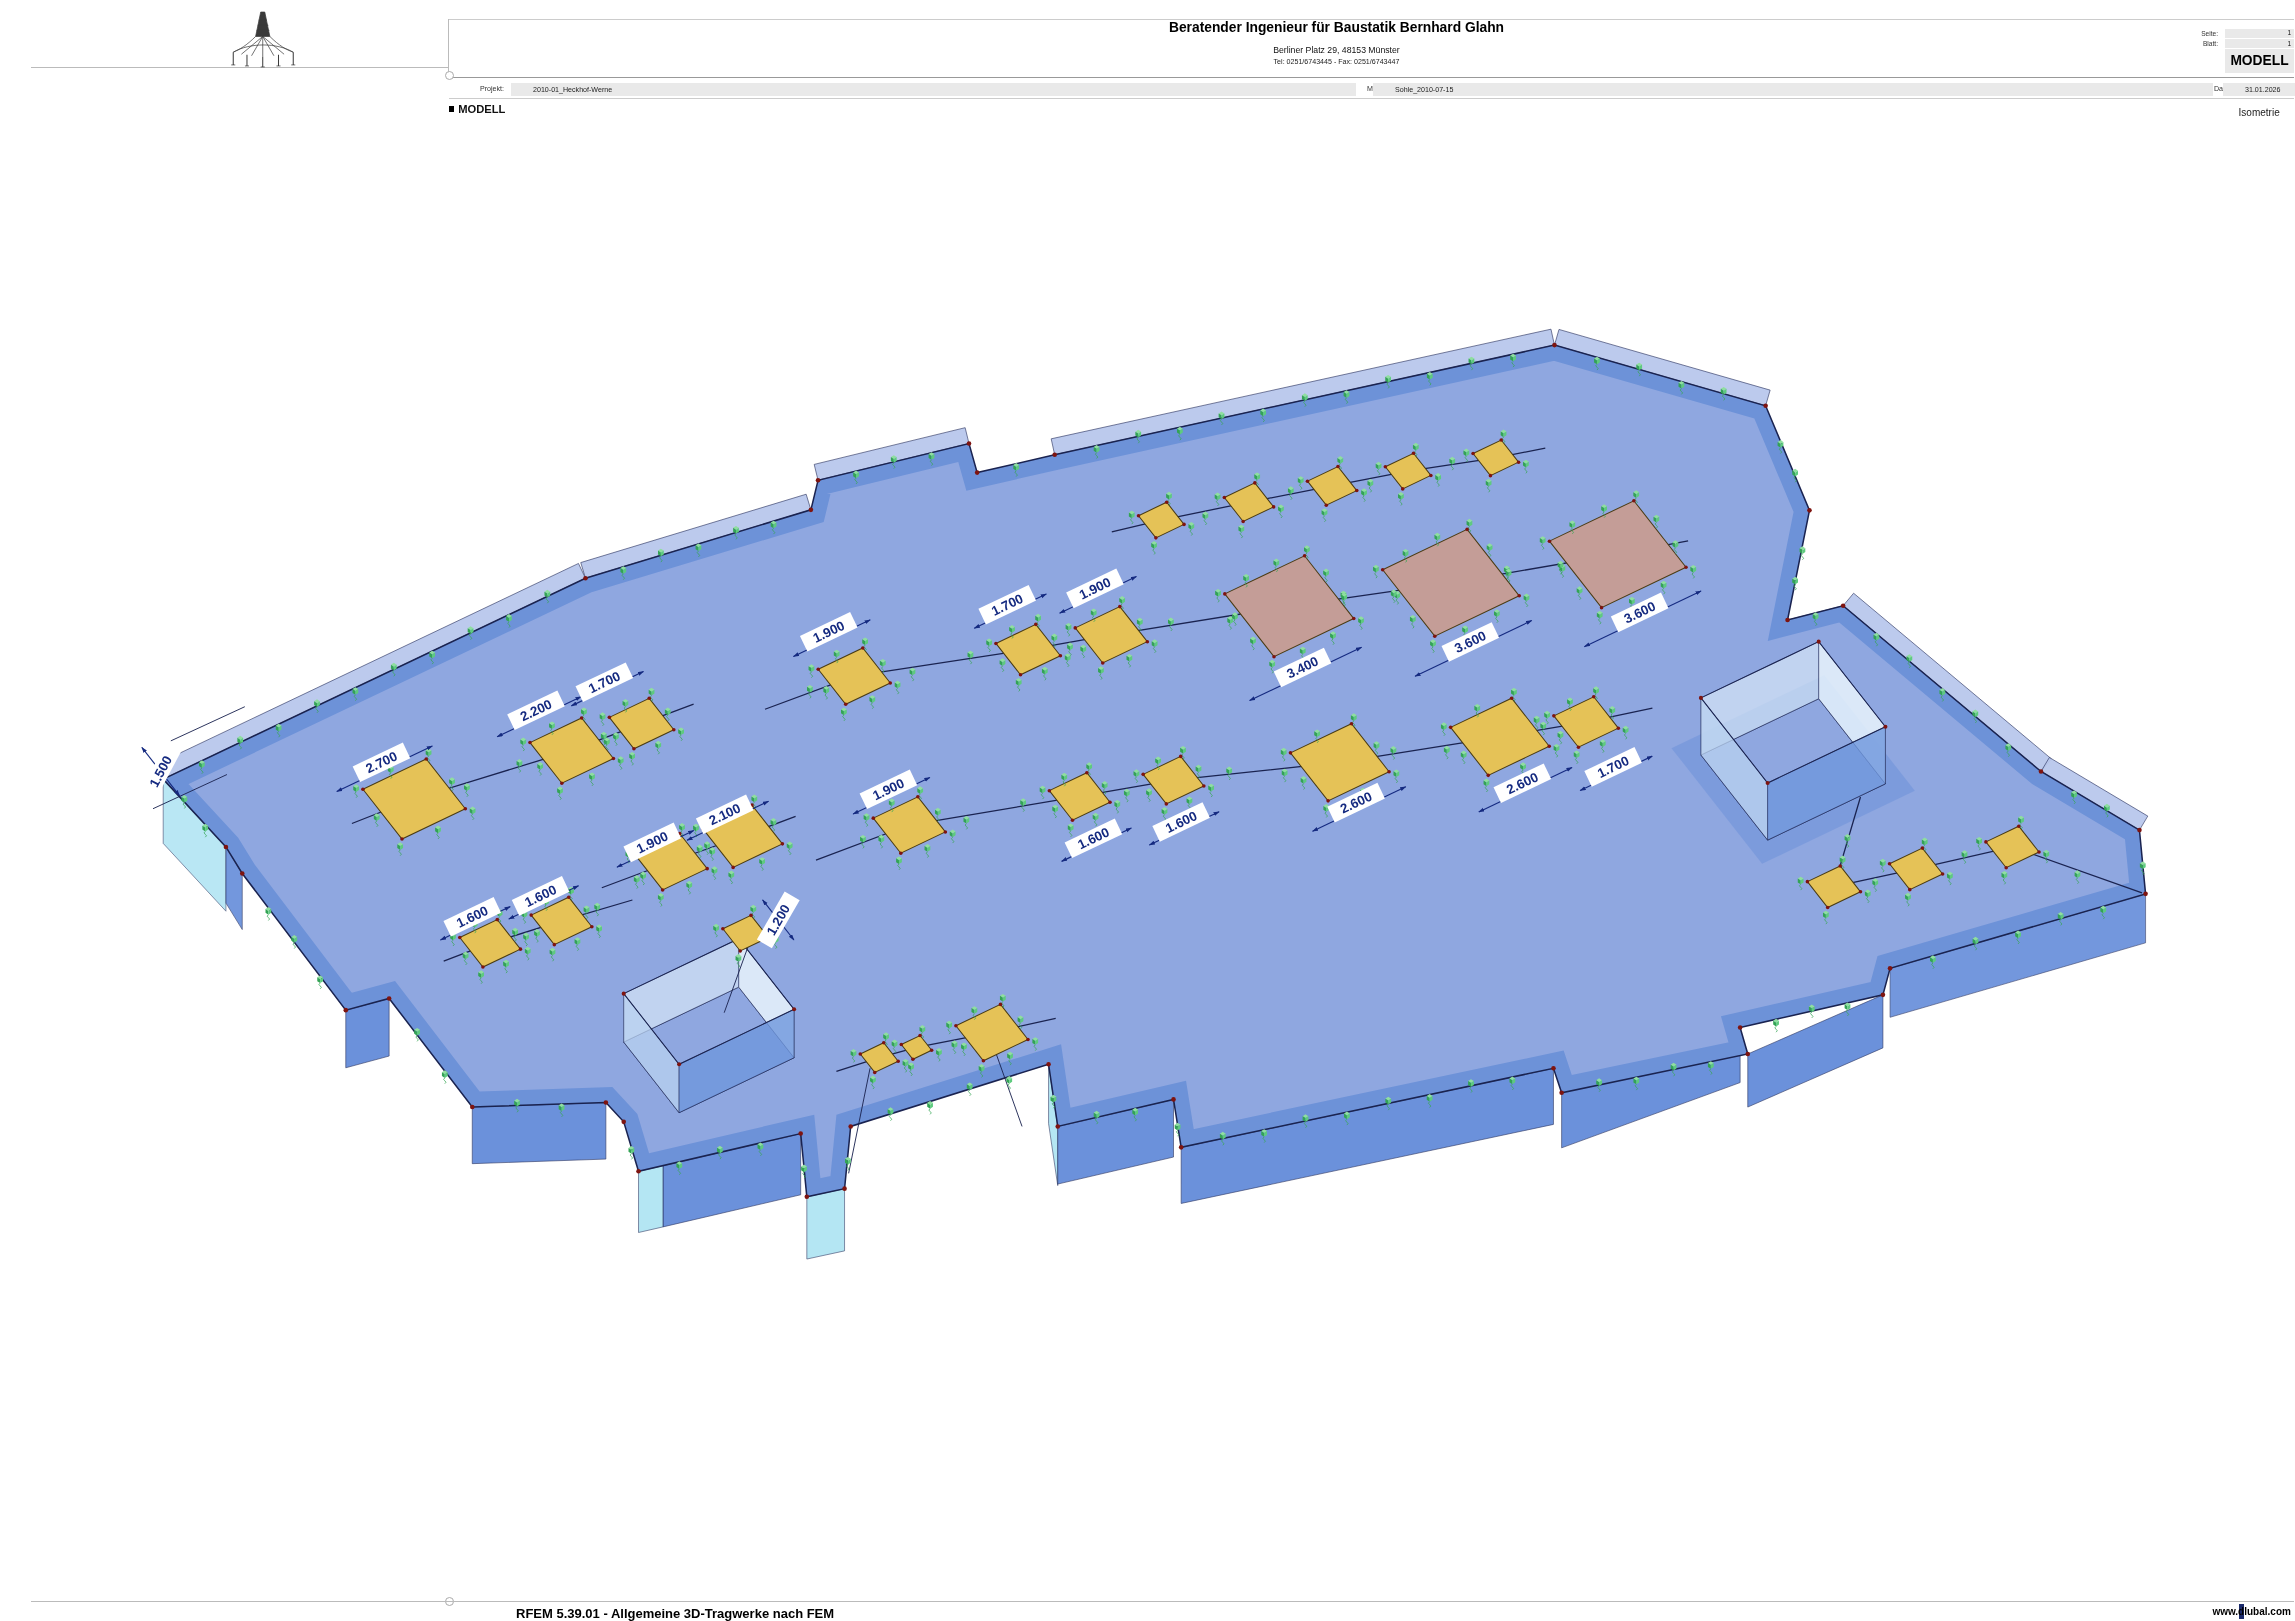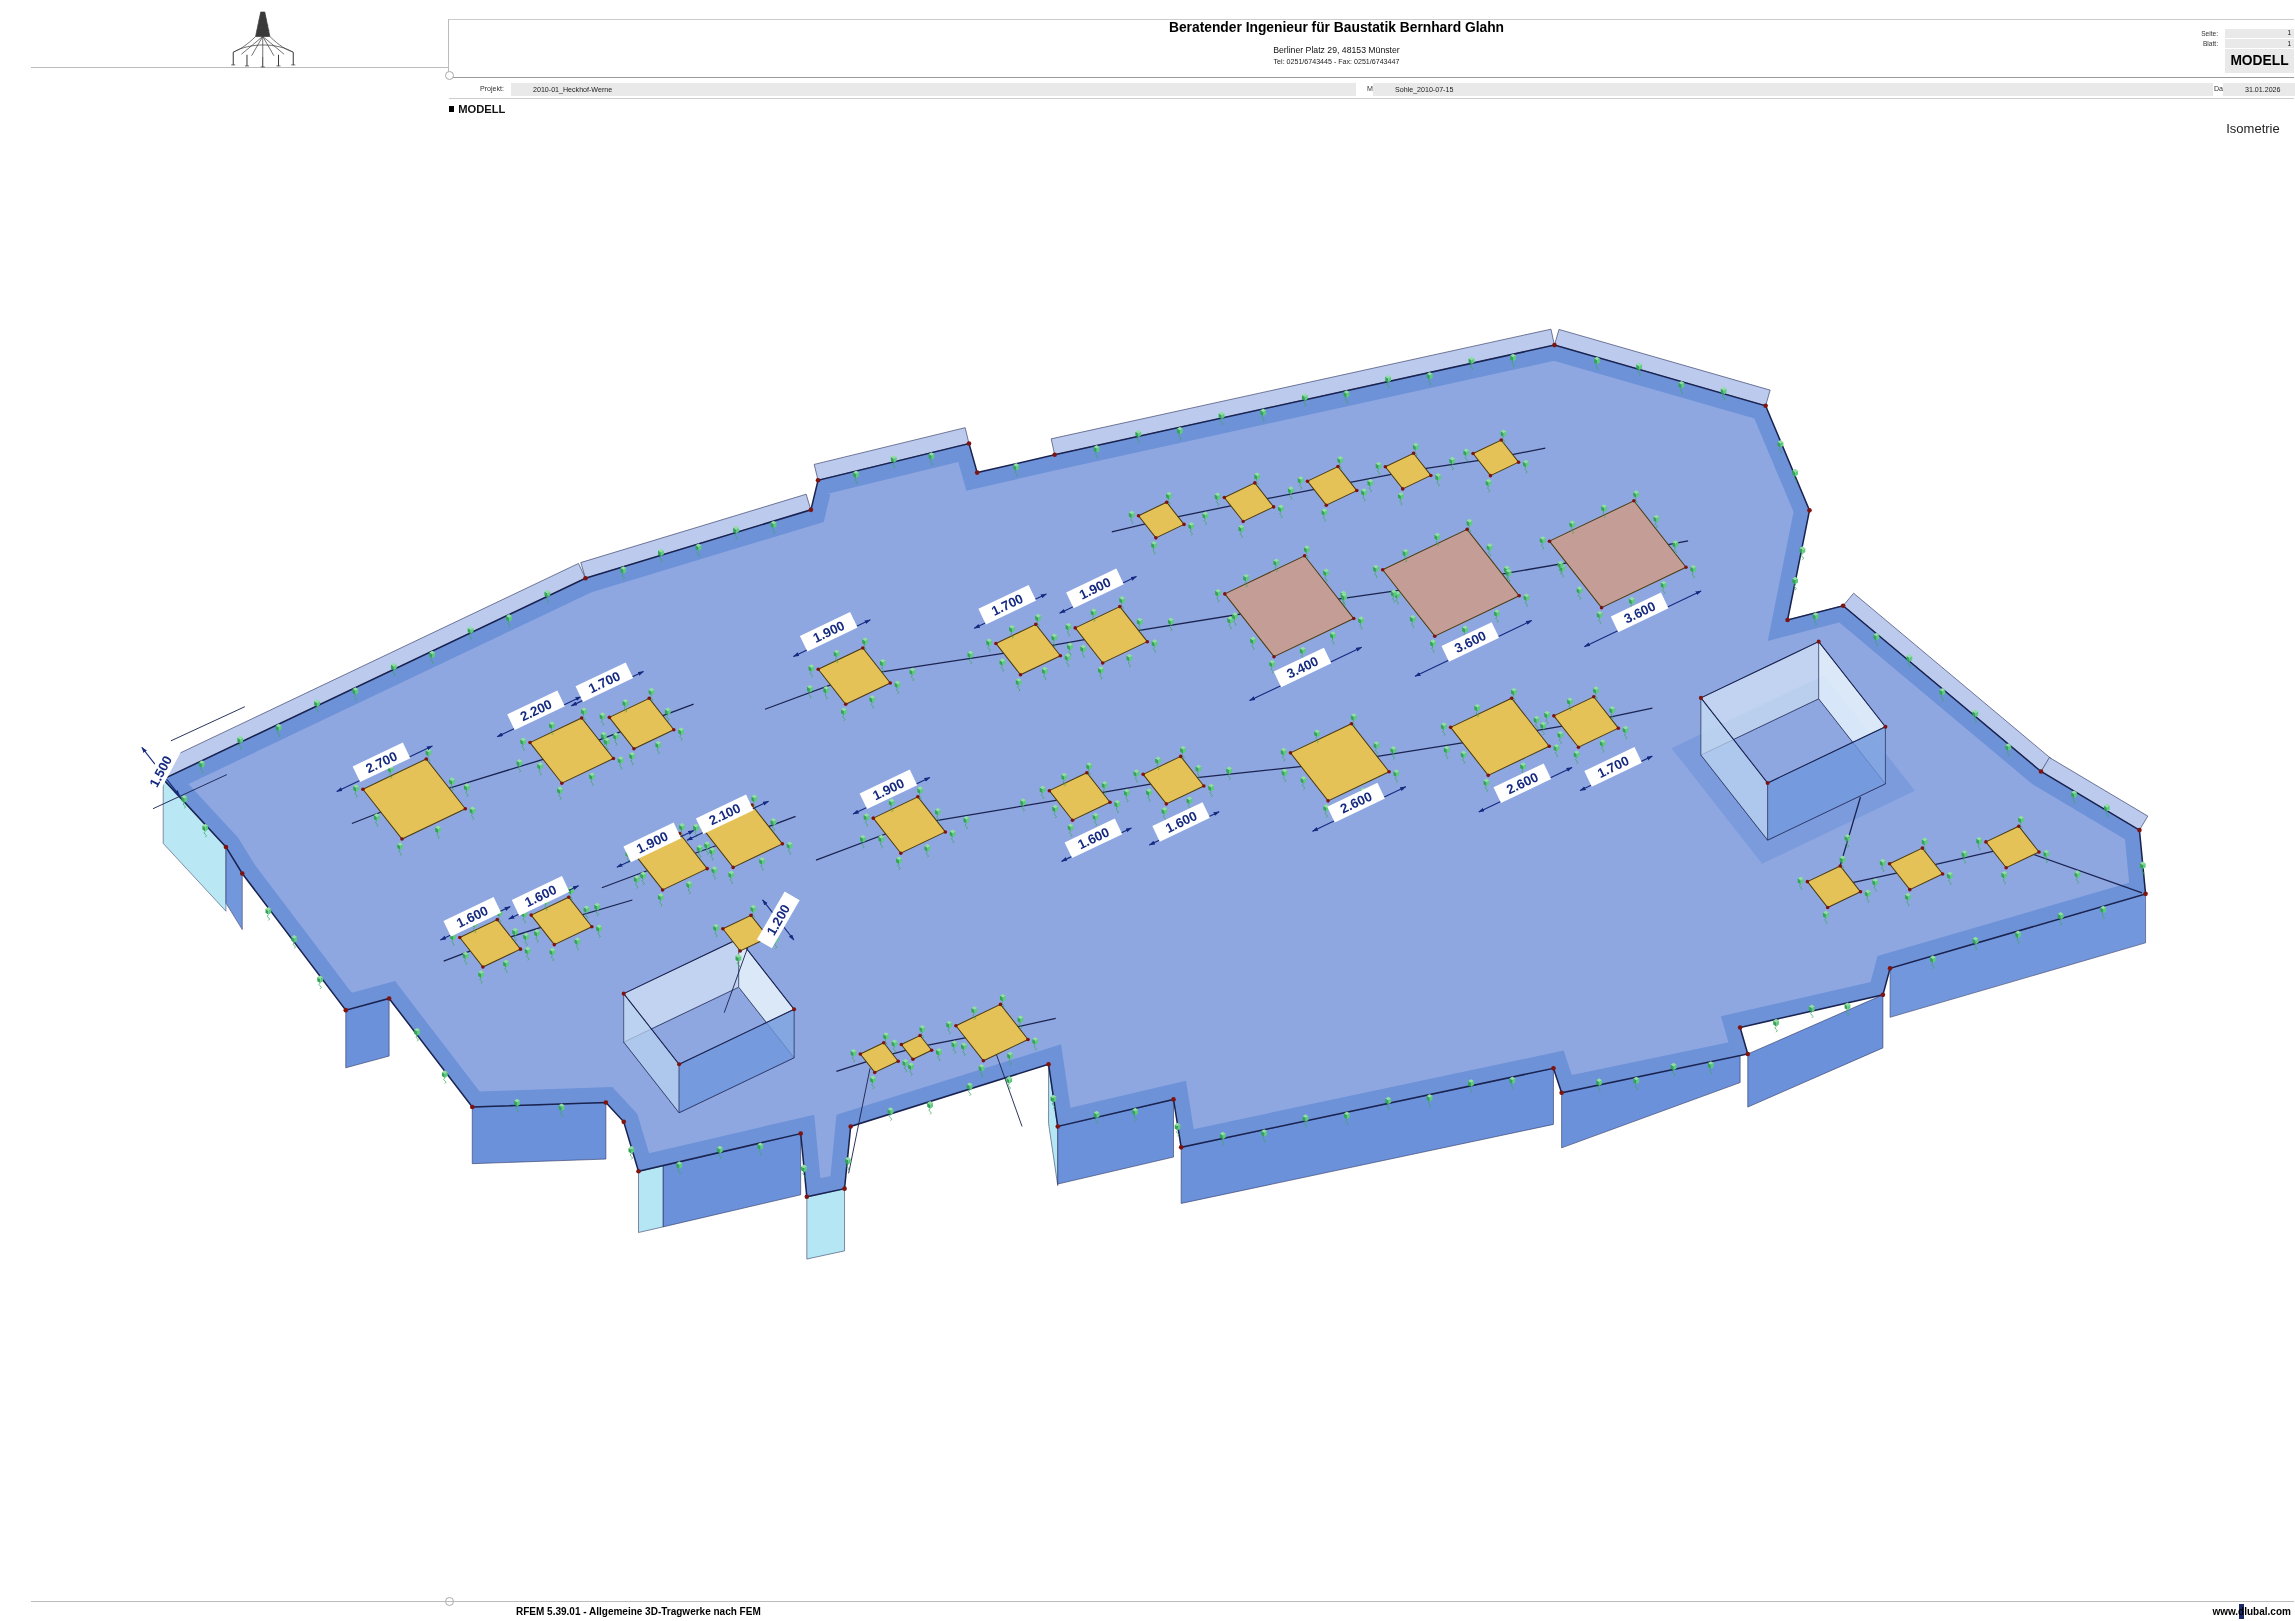--- a/index.html
+++ b/index.html
@@ -17,23 +17,23 @@
   .meta-label{position:absolute;font-size:7.1px;color:#333;white-space:nowrap;padding-left:26px;}
   .meta-field{position:absolute;background:#e9e9e9;font-size:7.1px;color:#222;
               padding:1px 22px;white-space:nowrap;display:flex;align-items:center;}
   .right-label{position:absolute;font-size:6.6px;color:#333;text-align:right;width:31px;}
   .right-field{position:absolute;background:#e9e9e9;height:8.7px;font-size:6.6px;color:#111;
                text-align:right;padding:0.5px 3.1px 0 3.1px;}
   .modell-box{position:absolute;left:2225px;top:49px;width:69px;height:23.5px;background:#e9e9e9;
               display:flex;align-items:center;justify-content:center;font-size:13.8px;font-weight:bold;color:#000;}
   .section-title{position:absolute;left:449px;top:103px;display:flex;align-items:center;font-weight:bold;font-size:11.2px;}
   .section-bullet{width:5.1px;height:5.1px;background:#000;margin-right:4.1px;display:inline-block;}
-  .view-label{position:absolute;right:15.3px;top:121px;font-size:13px;color:#222;}
+  .view-label{position:absolute;right:15.3px;top:107px;font-size:10px;color:#222;}
   
-  .footer-left{position:absolute;left:472px;top:1606px;font-size:10px;font-weight:bold;color:#000;padding-left:44px;}
+  .footer-left{position:absolute;left:472px;top:1606px;font-size:13px;font-weight:bold;color:#000;padding-left:44px;}
   .footer-right{position:absolute;right:4.1px;top:1606px;font-size:10px;font-weight:bold;color:#000;text-align:center;}
   .dlubal-bar{position:absolute;left:2239px;top:1604px;width:4.6px;height:15.3px;background:#1b2a6b;}
   #model-svg{position:absolute;left:0;top:0;}
 </style>
 </head>
 <body>
 
 <div id="page">
 
   <div class="hline" style="left:31px;top:67px;width:417px;"></div>

